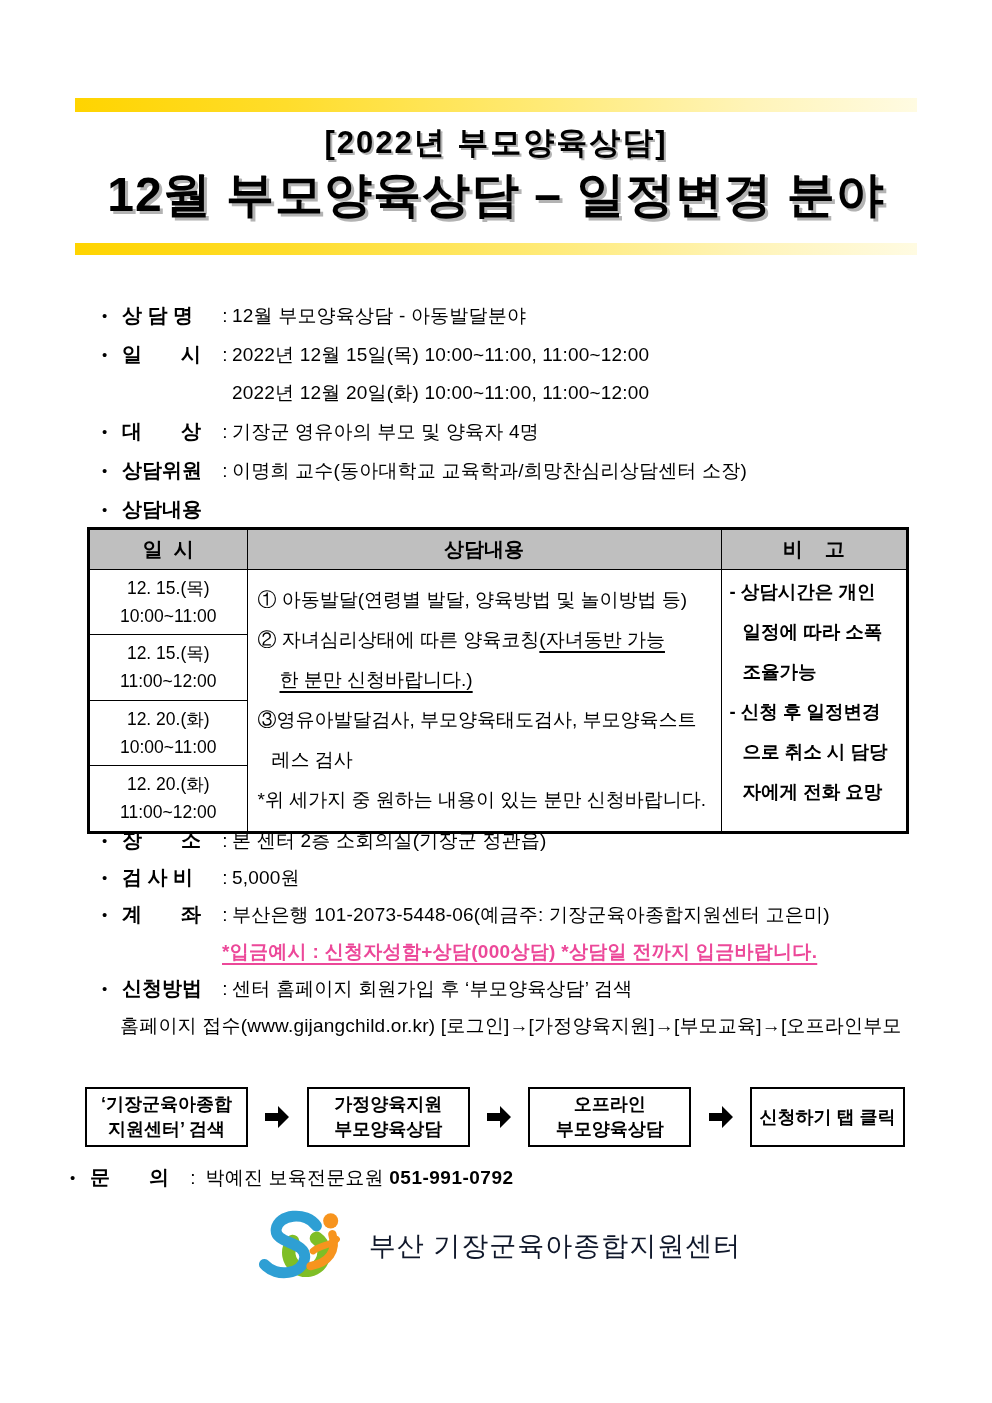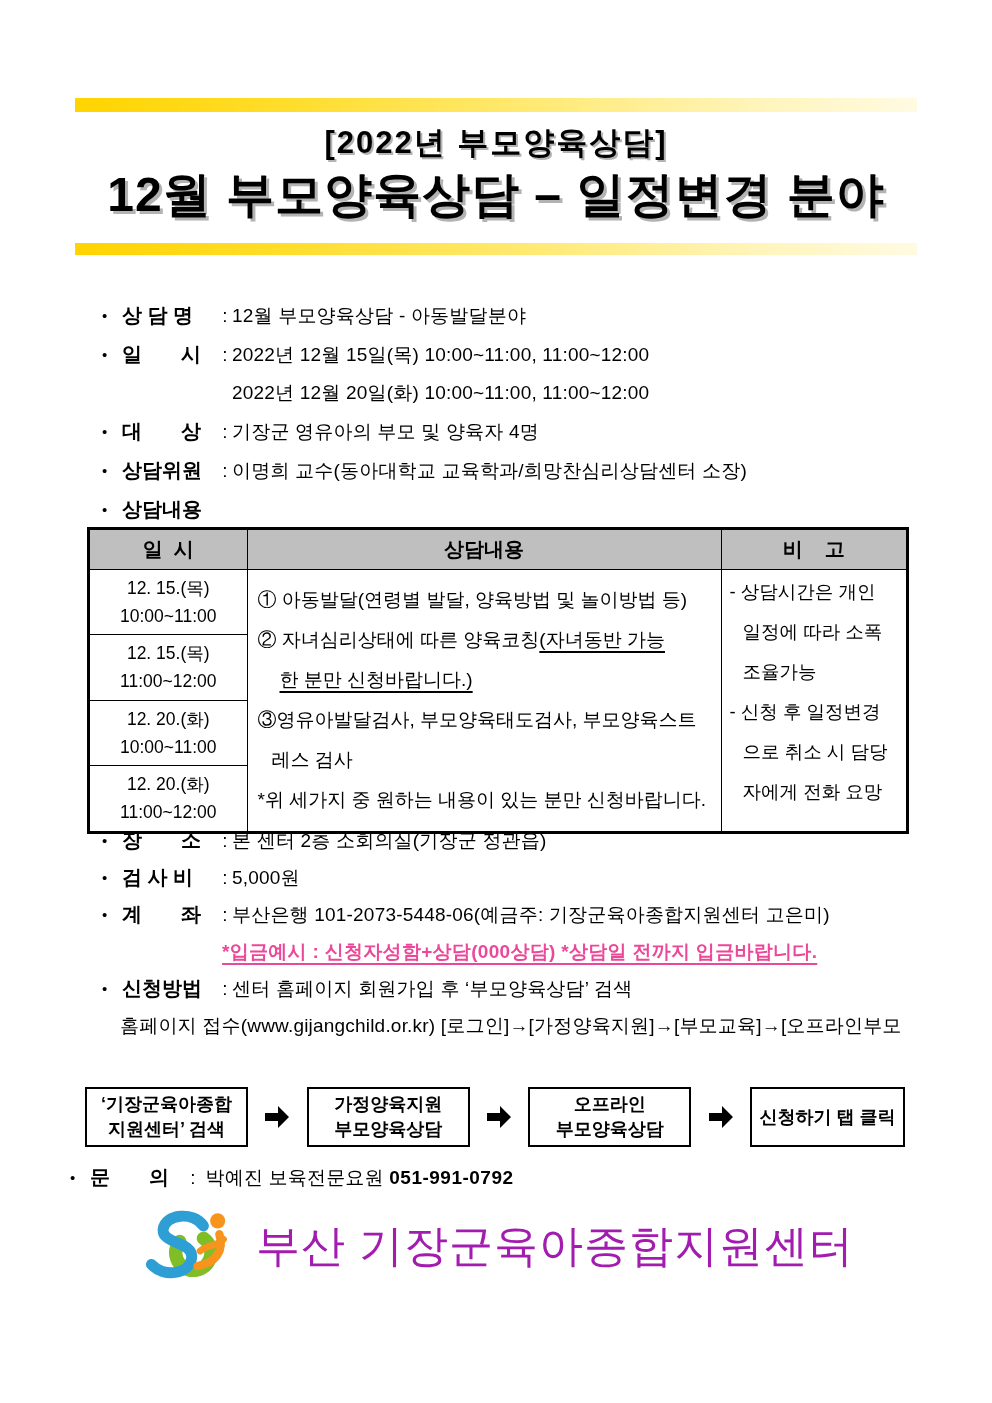--- a/index.html
+++ b/index.html
@@ -56,21 +56,21 @@
   .col-remark { width:186px; }
   .slot-cell { height:61px; text-align:center; vertical-align:middle; font-size:17.5px; }
   .slot-cell div { line-height:28px; }
   .content-cell { vertical-align:middle; padding:4px 6px 4px 10px; font-size:19px; }
   .content-cell div { line-height:40px; white-space:nowrap; }
   .c-ind1 { padding-left:22px; }
   .c-ind2 { padding-left:14px; }
   .u-seg {
     text-decoration:underline; text-decoration-thickness:1.5px; text-underline-offset:5px;
   }
-  .remark-cell { vertical-align:middle; padding:2px 2px 19px 8px; font-size:18.5px; }
+  .remark-cell { vertical-align:middle; padding:2px 2px 19px 8px; font-size:18.5px;font-weight:bold; }
   .remark-cell div { line-height:40px; white-space:nowrap; }
   .r-cont { padding-left:13px; }
   
   .steps {
     position:absolute; left:85px; top:1087px; width:820px; height:60px;
     display:flex; align-items:center; justify-content:space-between;
   }
   .step-box {
     width:163px; height:60px; border:2px solid #000; background:#fff;
     display:flex; flex-direction:column; align-items:center; justify-content:center;
@@ -78,21 +78,21 @@
   }
   .step-box.single { width:155px; }
   .flow-arrow { display:block; }
   .inquiry-line { position:absolute; left:70px; top:1158px; line-height:38px; white-space:pre; font-size:19px; }
   .phone { font-weight:bold; letter-spacing:0.5px; }
   
   .footer {
     position:absolute; left:0; top:1205px; width:100%;
     display:flex; align-items:center; justify-content:center; gap:14px;
   }
-  .org-name { font-size:44px; color:#a21caf; letter-spacing:1px; }
+  .org-name { font-size:27px; color:#0f172a; letter-spacing:1px; }
 </style>
 </head>
 <body>
 
 <div class="page">
 
   <div class="grad-bar bar-top"></div>
   <div class="title-line1">[2022년 부모양육상담]</div>
   <div class="title-line2">12월 부모양육상담 – 일정변경 분야</div>
   <div class="grad-bar bar-bottom"></div>

